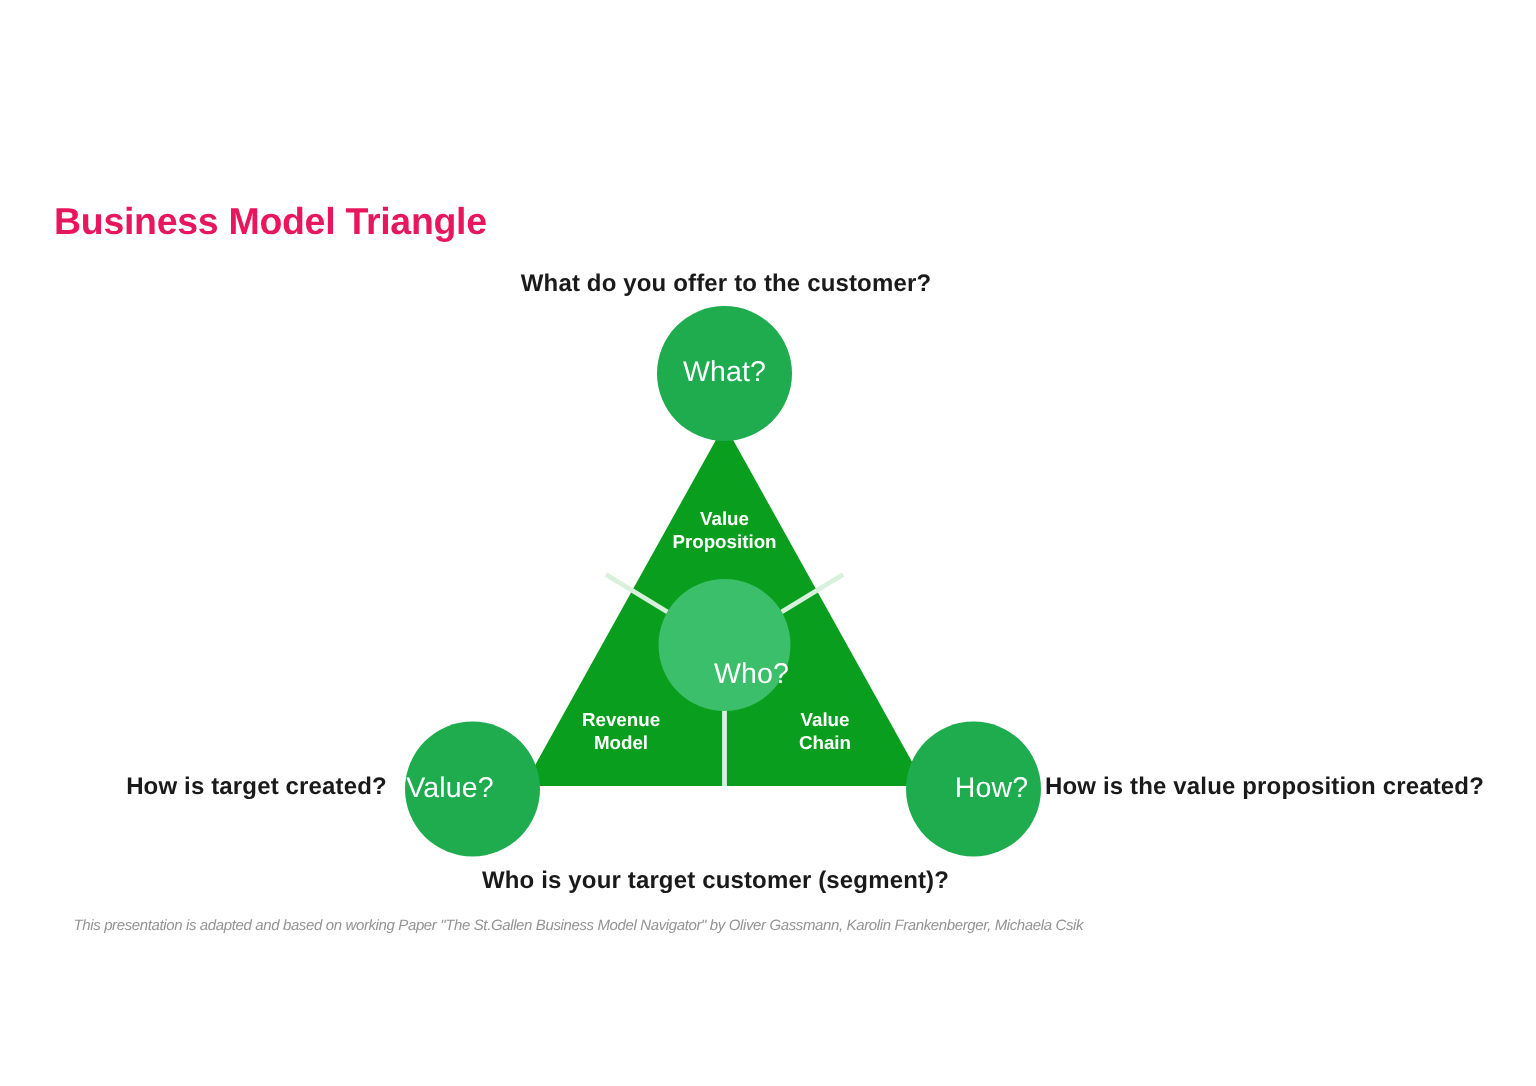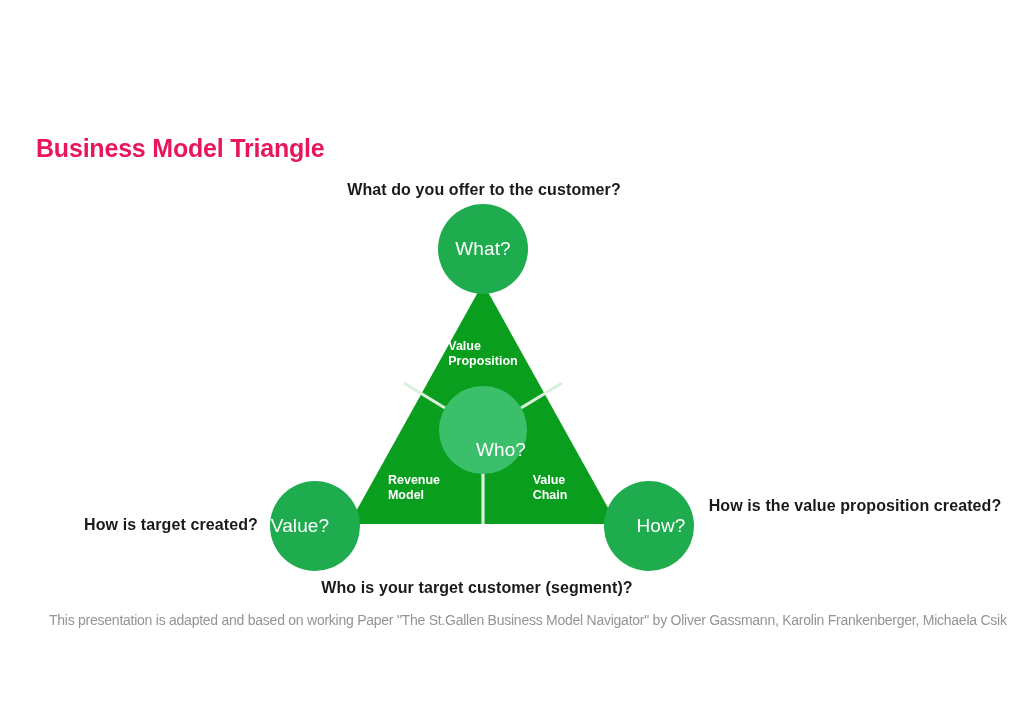--- a/index.html
+++ b/index.html
@@ -57,44 +57,45 @@
     transform: translate(-50%, -50%);
     letter-spacing: 0.1px;
   }
 
   .inner-label {
     position: absolute;
     color: #ffffff;
     font-size: 12.5px;
     font-weight: bold;
     line-height: 15px;
-    text-align: left;
+    text-align: center;
     white-space: nowrap;
     transform: translate(-50%, -50%);
   }
 
   .outer-question {
     position: absolute;
     color: #1a1a1a;
     font-size: 16px;
     font-weight: bold;
     white-space: nowrap;
     transform: translate(-50%, -50%);
     letter-spacing: 0.1px;
   }
 
   
   .footer-note {
     position: absolute;
     left: 49px;
     top: 612px;
-    font-size: 14px;
+    font-size: 10px;
     color: #949494;
     white-space: nowrap;
     letter-spacing: -0.25px;
+    font-style: italic;
   }
 </style>
 </head>
 <body>
 
 <div id="slide">
 
   <div class="slide-title">Business Model Triangle</div>
 
   <div id="diagram">
@@ -136,19 +137,19 @@
 
   <div class="inner-label" style="left:550px; top:488px;">
     <div>Value</div>
     <div>Chain</div>
   </div>
 
   <div class="outer-question" style="left:484px; top:190px;">What do you offer to the customer?</div>
 
   <div class="outer-question" style="left:171px; top:525px;">How is target created?</div>
 
-  <div class="outer-question" style="left:843px; top:506px;margin-left:12px;">How is the value proposition created?</div>
+  <div class="outer-question" style="left:843px; top:525px;">How is the value proposition created?</div>
 
   <div class="outer-question" style="left:477px; top:588px;">Who is your target customer (segment)?</div>
 
   <div class="footer-note">This presentation is adapted and based on working Paper "The St.Gallen Business Model Navigator" by Oliver Gassmann, Karolin Frankenberger, Michaela Csik</div>
 
 </div>
 
 </body></html>

